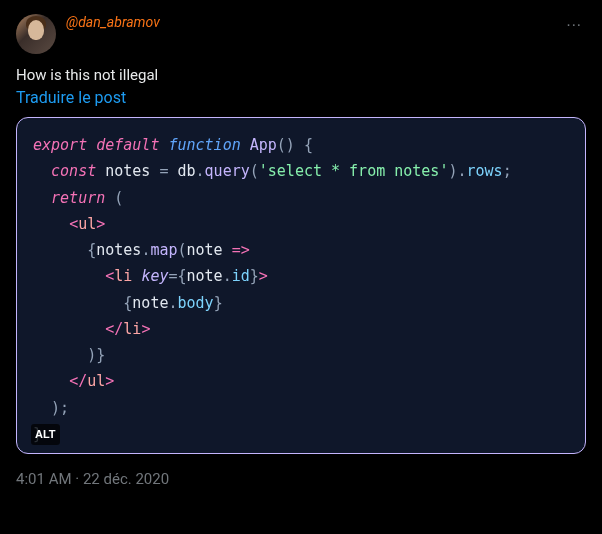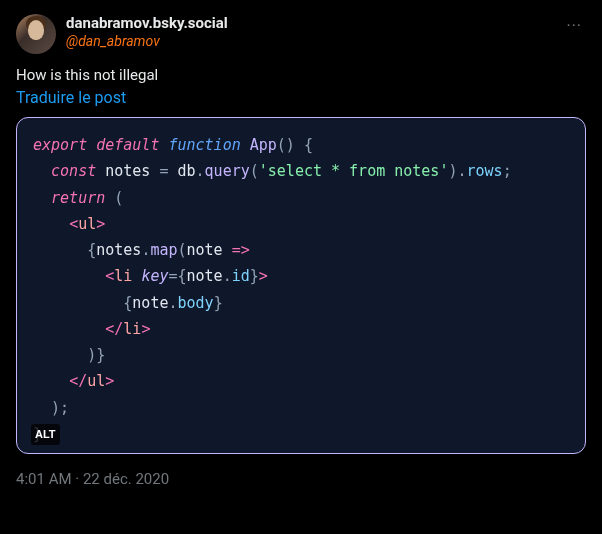--- a/index.html
+++ b/index.html
@@ -120,21 +120,20 @@
   }
 </style>
 </head>
 <body>
 
 <div class="post">
 
   <div class="header">
     <div class="avatar"></div>
     <div class="names">
-      <div class="display-name">danabramov.bsky.social</div>
       <div class="handle">@dan_abramov</div>
     </div>
     <div class="more">···</div>
   </div>
 
   <div class="post-body">How is this not illegal</div>
   <a class="translate">Traduire le post</a>
 
   <div class="code-card">
 <pre><span class="kw">export</span> <span class="kw">default</span> <span class="def">function</span> <span class="fn">App</span><span class="punct">()</span> <span class="punct">{</span>

